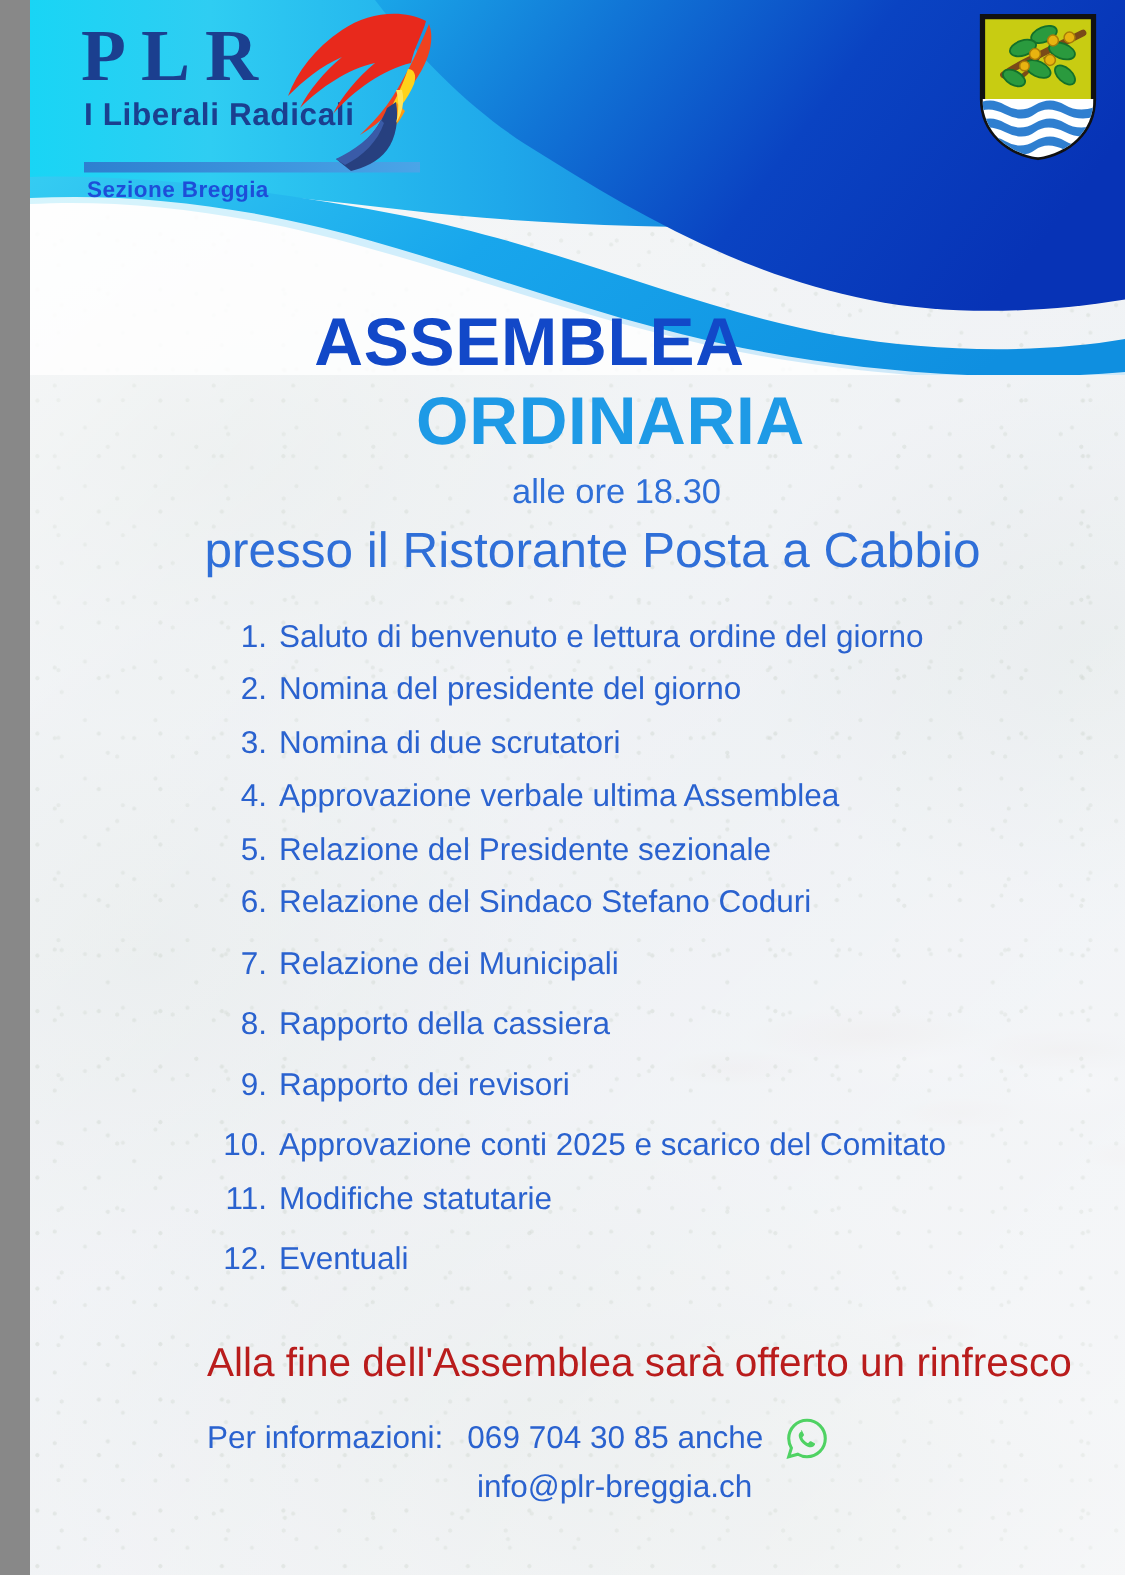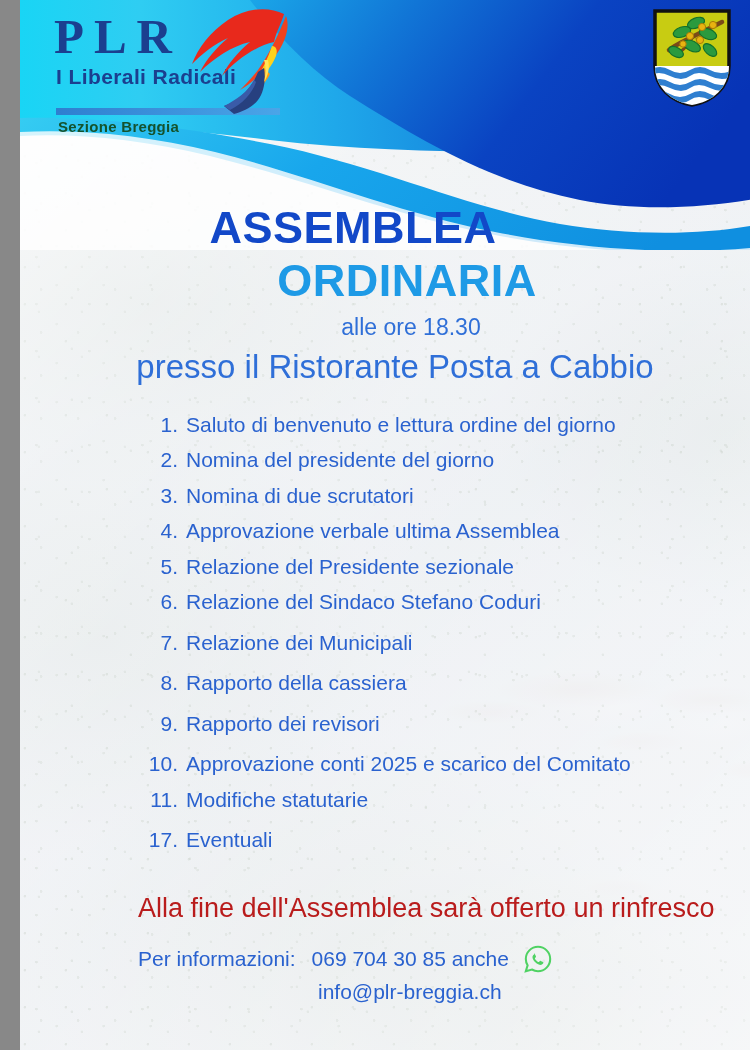--- a/index.html
+++ b/index.html
@@ -71,21 +71,21 @@
     font-family:"Liberation Sans","DejaVu Sans",sans-serif;
     font-weight:700;font-size:21px;letter-spacing:.4px;
     color:#1b3f8f;margin:5px 0 0 2px;line-height:1;
   }
   .logo-rule{
     position:absolute;left:36px;top:108px;width:224px;height:7px;
     background:linear-gradient(90deg,#2e7fd0,#4aa5e8);
   }
   .logo-section{
     position:absolute;left:38px;top:118px;
-    font-weight:700;font-size:15px;letter-spacing:.3px;color:#14532d;
+    font-weight:700;font-size:15px;letter-spacing:.3px;color:#1d4ed8;
   }
 
   .torch{position:absolute;left:152px;top:2px;width:130px;height:120px;}
   .crest{position:absolute;left:630px;top:8px;width:84px;height:100px;}
 
   
   .titles{position:absolute;left:0;top:205px;width:750px;text-align:center;}
   .t-assemblea{
     font-weight:700;font-size:45px;letter-spacing:.5px;color:#1248c8;
     line-height:1;margin:0;padding-right:84px;
@@ -278,21 +278,21 @@
     </div>
     <div class="agenda-row">
       <span class="agenda-num">10.</span>
       <span class="agenda-txt">Approvazione conti 2025 e scarico del Comitato</span>
     </div>
     <div class="agenda-row gap">
       <span class="agenda-num">11.</span>
       <span class="agenda-txt">Modifiche statutarie</span>
     </div>
     <div class="agenda-row">
-      <span class="agenda-num">17.</span>
+      <span class="agenda-num">12.</span>
       <span class="agenda-txt">Eventuali</span>
     </div>
   </div>
 
   <div class="refresh">Alla fine dell'Assemblea sarà offerto un rinfresco</div>
 
   <div class="contact">
     <div class="contact-line1">
       <span class="contact-label">Per informazioni:</span>
       <span class="contact-phone">069 704 30 85 anche</span>

